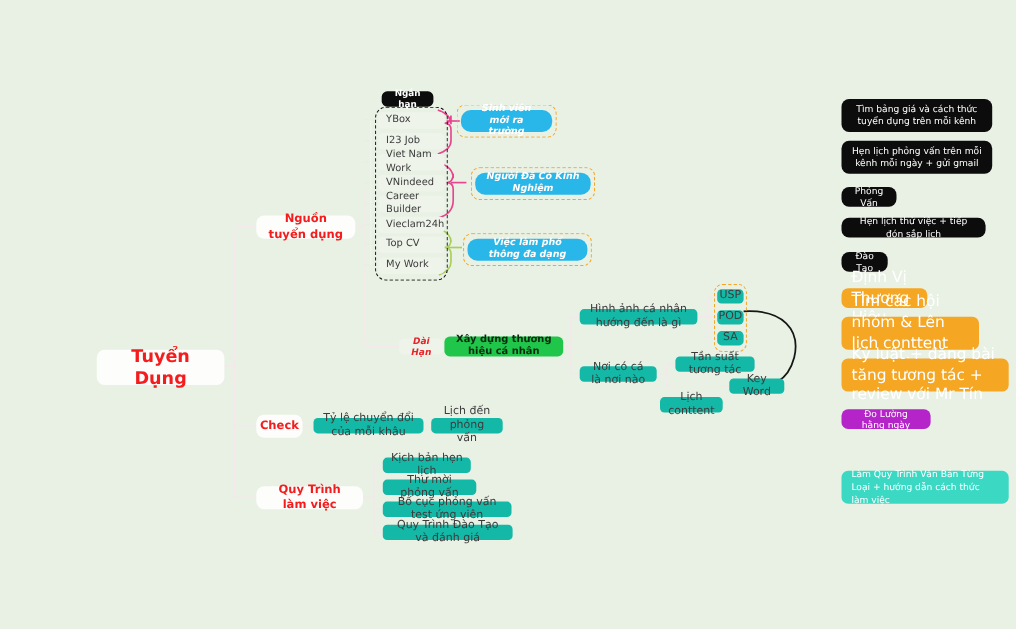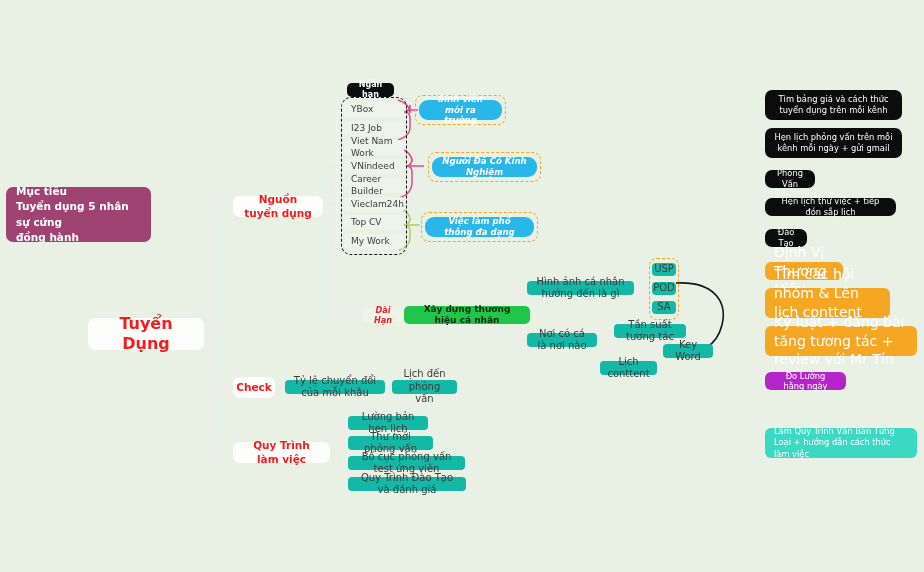--- a/index.html
+++ b/index.html
@@ -254,23 +254,20 @@
     <g fill="none" stroke="#f3e9ea" stroke-width="1.4">
       <path d="M330 452 L340 452"></path>
       <path d="M340 423 L340 484"></path>
       <path d="M340 423 L348 423"></path>
       <path d="M340 443 L348 443"></path>
       <path d="M340 463 L348 463"></path>
       <path d="M340 484 L348 484"></path>
     </g>
   </svg>
 
-  <div class="node goal" style="left:6px; top:187px; width:145px; height:55px;">Mục tiêu
-Tuyển dụng 5 nhân sự cứng
-đồng hành</div>
 
   <div class="node card-red card-root" style="left:88px; top:318px; width:116px; height:32px;">Tuyển Dụng</div>
 
   <div class="node card-red" style="left:233px; top:196px; width:90px; height:21px;">Nguồn tuyển dụng</div>
   <div class="node card-red" style="left:233px; top:377px; width:42px; height:21px;">Check</div>
   <div class="node card-red" style="left:233px; top:442px; width:97px; height:21px;">Quy Trình làm việc</div>
 
   <div class="dashbox-dark" style="left:341px; top:97px; width:66px; height:158px;"></div>
   <div class="node tag-black" style="left:347px; top:83px; width:47px; height:14px;">Ngắn hạn</div>
 
@@ -286,39 +283,39 @@
   <div class="dashbox" style="left:415px; top:95px; width:91px; height:30px;"></div>
   <div class="node cyan" style="left:419px; top:100px; width:83px; height:20px;">Sinh viên mới ra trường</div>
 
   <div class="dashbox" style="left:428px; top:152px; width:113px; height:30px;"></div>
   <div class="node cyan" style="left:432px; top:157px; width:105px; height:20px;">Người Đã Có Kinh Nghiệm</div>
 
   <div class="dashbox" style="left:421px; top:212px; width:117px; height:30px;"></div>
   <div class="node cyan" style="left:425px; top:217px; width:109px; height:20px;">Việc làm phổ thông đa dạng</div>
 
   <div class="node redital" style="left:363px; top:308px; width:40px; height:14px;">Dài Hạn</div>
-  <div class="node green" style="left:404px; top:306px; width:126px; height:18px;">Xây dựng thương hiệu cá nhân</div>
+  <div class="node green" style="left:404px; top:306px; width:108px; height:18px;">Xây dựng thương hiệu cá nhân</div>
 
   <div class="node pill" style="left:527px; top:281px; width:107px; height:14px;">Hình ảnh cá nhân hướng đến là gì</div>
   <div class="node pill" style="left:527px; top:333px; width:70px; height:14px;">Nơi có cá là nơi nào</div>
 
   <div class="dashbox" style="left:649px; top:258px; width:30px; height:62px;"></div>
   <div class="node pill" style="left:652px; top:263px; width:24px; height:13px;">USP</div>
   <div class="node pill" style="left:652px; top:282px; width:24px; height:13px;">POD</div>
   <div class="node pill" style="left:652px; top:301px; width:24px; height:13px;">SA</div>
 
   <div class="node pill" style="left:614px; top:324px; width:72px; height:14px;">Tần suất tương tác</div>
   <div class="node pill" style="left:600px; top:344px; width:57px; height:14px;margin-top:17px;">Lịch conttent</div>
   <div class="node pill" style="left:663px; top:344px; width:50px; height:14px;">Key Word</div>
 
   <div class="node pill" style="left:285px; top:380px; width:100px; height:14px;">Tỷ lệ chuyển đổi của mỗi khâu</div>
   <div class="node pill" style="left:392px; top:380px; width:65px; height:14px;">Lịch đến phỏng vấn</div>
 
   <div class="node pill" style="left:348px; top:416px; width:80px; height:14px;
-              justify-content:flex-start;">Lường bản hẹn lịch</div>
+              justify-content:flex-start;">Kịch bản hẹn lịch</div>
   <div class="node pill" style="left:348px; top:436px; width:85px; height:14px;
               justify-content:flex-start;">Thư mời phỏng vấn</div>
   <div class="node pill" style="left:348px; top:456px; width:117px; height:14px;
               justify-content:flex-start;">Bố cục phỏng vấn test ứng viên</div>
   <div class="node pill" style="left:348px; top:477px; width:118px; height:14px;
               justify-content:flex-start;">Quy Trình Đào Tạo và đánh giá</div>
 
   <div class="node dark" style="left:765px; top:90px; width:137px; height:30px;">Tìm bảng giá và cách thức tuyển dụng trên mỗi kênh</div>
   <div class="node dark" style="left:765px; top:128px; width:137px; height:30px;">Hẹn lịch phỏng vấn trên mỗi kênh mỗi ngày + gửi gmail</div>
   <div class="node dark" style="left:765px; top:170px; width:50px; height:18px;">Phỏng Vấn</div>

